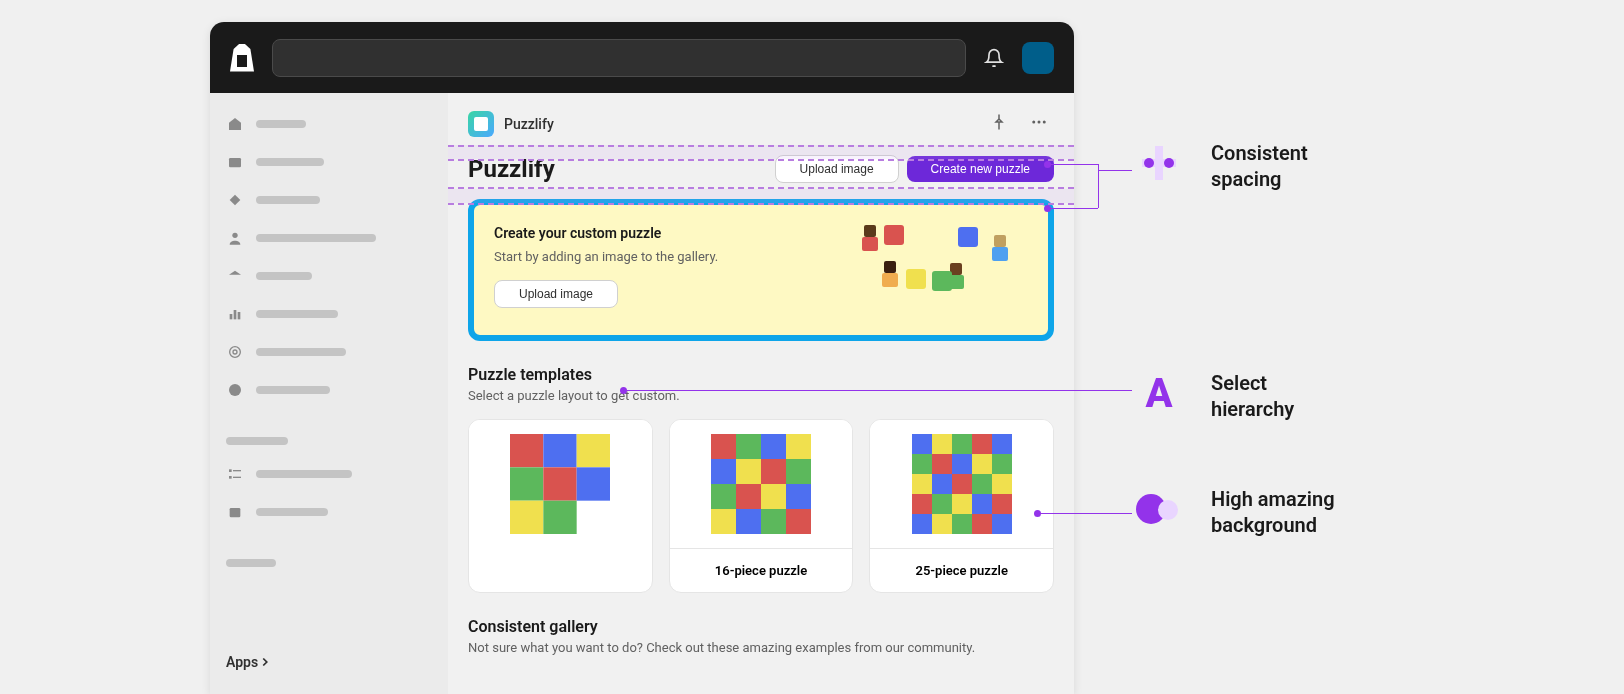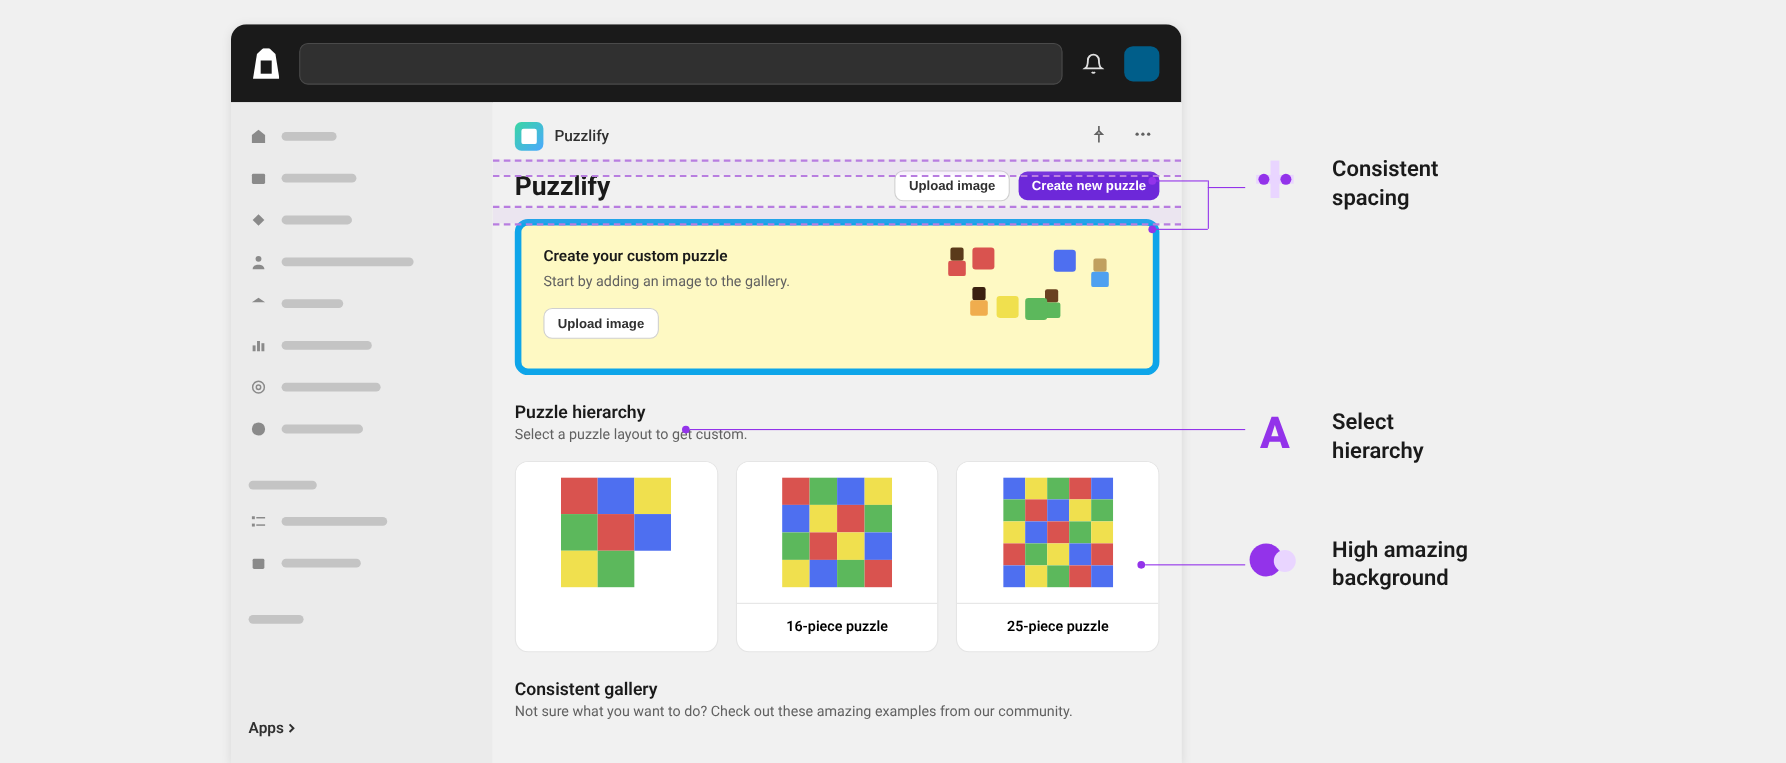--- a/index.html
+++ b/index.html
@@ -26,21 +26,21 @@
 .app-header { display: flex; align-items: center; padding: 14px 20px; gap: 10px; background: #f1f1f1; }
 .app-icon { width: 26px; height: 26px; background: linear-gradient(135deg, #3ad6a4, #4aa8ff); border-radius: 6px; display: flex; align-items: center; justify-content: center; }
 .app-icon-inner { width: 14px; height: 14px; background: #fff; border-radius: 2px; }
 .app-name { font-size: 14px; font-weight: 500; color: #303030; }
 .app-header-spacer { flex: 1; }
 .pin-btn, .more-btn { padding: 6px; cursor: pointer; color: #616161; }
 
 .title-bar { display: flex; align-items: center; padding: 0 20px 16px 20px; gap: 8px; position: relative; }
 .page-title { font-size: 24px; font-weight: 700; color: #1a1a1a; }
 .title-spacer { flex: 1; }
-.btn { font-size: 12px; padding: 6px 12px; border-radius: 8px; cursor: pointer; border: none; font-weight: 700; }
+.btn { font-size: 12px; padding: 6px 24px; border-radius: 8px; cursor: pointer; border: none; font-weight: 400; }
 .btn-secondary { background: #fff; border: 1px solid #d0d0d0; color: #303030; }
 .btn-primary { background: #6d28d9; color: #fff; }
 
 .dashed-overlay { position: absolute; left: 0; right: 0; top: -10px; bottom: -6px; pointer-events: none; }
 .dash-line { border-top: 2px dashed #b87de0; position: absolute; left: 0; right: 0; }
 .dash-fill { position: absolute; left: 0; right: 0; background: rgba(200,150,240,0.12); }
 
 .card { background: #fef9c3; border: 6px solid #0ea5e9; border-radius: 12px; margin: 0 20px 24px 20px; padding: 20px; display: flex; gap: 35px; }
 .card-content { flex: 1; }
 .card-title { font-size: 14px; font-weight: 600; color: #1a1a1a; margin-bottom: 8px; }
@@ -258,21 +258,21 @@
             </span>
           <span class="puzzle-piece" style="position:absolute;left:84px;top:46px;background:#5cb85c"></span>
           <span class="pixel-person" style="position:absolute;left:140px;top:10px">
               <span class="head" style="background:#c0a060"></span>
               <span class="body" style="background:#4ea0f0"></span>
             </span>
         </div>
       </div>
 
       <div class="section">
-        <div class="section-title">Puzzle hierarchy</div>
+        <div class="section-title">Puzzle templates</div>
         <div class="section-desc">Select a puzzle layout to get custom.</div>
       </div>
 
       <div class="template-grid">
         <div class="template-card">
           <div class="template-img">
             <svg class="puzzle-svg" viewBox="0 0 90 90">
                 <rect x="0" y="0" width="30" height="30" fill="#d9534f"></rect>
                 <rect x="30" y="0" width="30" height="30" fill="#4e6ff0"></rect>
                 <rect x="60" y="0" width="30" height="30" fill="#f0e04e"></rect>

